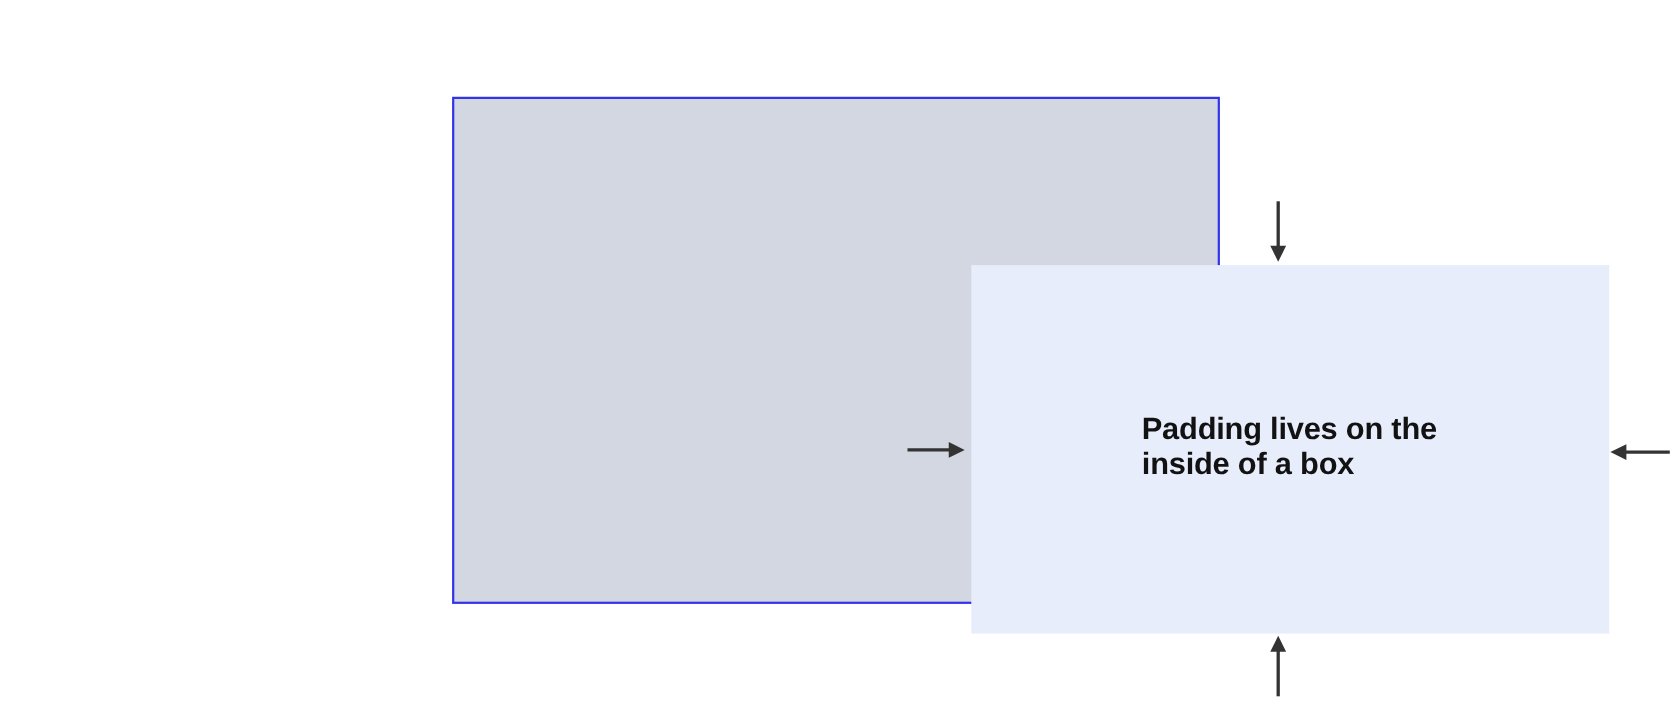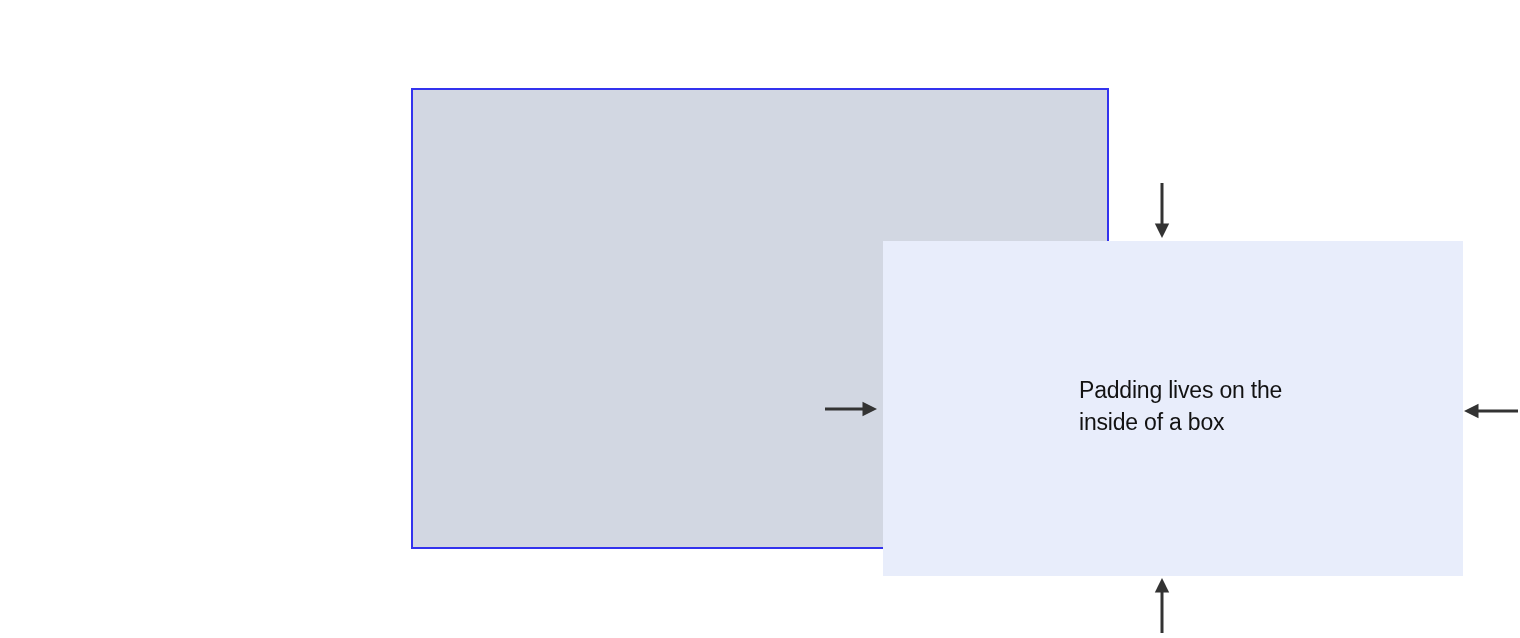--- a/index.html
+++ b/index.html
@@ -45,27 +45,26 @@
     background: #e8edfb;
   }
 
   
   .caption {
     position: absolute;
     left: 625px;
     top: 284px;
     width: 300px;
     font-family: "Liberation Sans", sans-serif;
-    font-size: 23px;
-    font-weight: normal;
+    font-size: 28px;
+    font-weight: bold;
     line-height: 32px;
     letter-spacing: -0.2px;
     color: #121212;
     white-space: pre-line;
-    margin-left: 41px;
   }
 
   
   .arrow {
     position: absolute;
     display: block;
   }
   .arrow svg { display: block; overflow: visible; }
 
   .arrow-top    { left: 738px; top: 93px;  }

